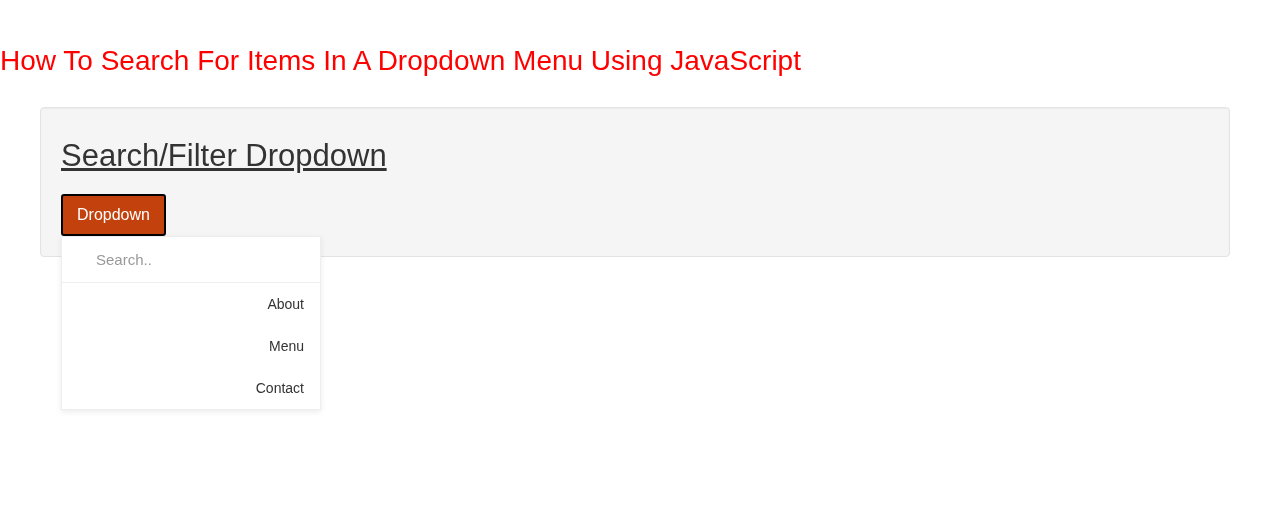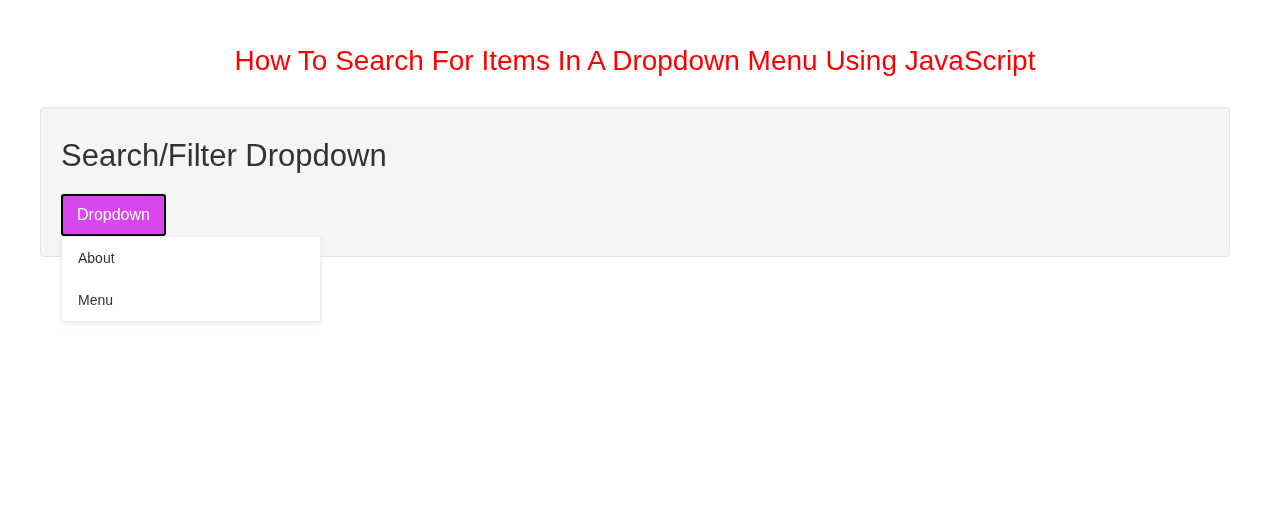--- a/index.html
+++ b/index.html
@@ -8,47 +8,48 @@
       padding: 0;
     }
     body {
       font-family: Arial, Helvetica, sans-serif;
       background: #ffffff;
       width: 1270px;
       height: 517px;
       overflow: hidden;
     }
     .page-title {
-      text-align: center;
+      text-align: left;
       color: #ff0000;
       font-size: 28px;
       font-weight: normal;
       margin-top: 45px;
       margin-bottom: 30px;
     }
     .panel {
       margin: 0 40px;
       background: #f5f5f5;
       border: 1px solid #e3e3e3;
       border-radius: 4px;
       padding: 30px 20px 20px 20px;
       box-shadow: inset 0 1px 1px rgba(0,0,0,.04);
     }
     .panel h2 {
       font-size: 31px;
       font-weight: 500;
       color: #333333;
       margin-bottom: 20px;
+      text-decoration: underline;
     }
     .dropdown-wrapper {
       position: relative;
       display: inline-block;
     }
     .dropdown-btn {
-      background: #d946ef;
+      background: #c2410c;
       color: #ffffff;
       border: 2px solid #000000;
       border-radius: 3px;
       padding: 10px 14px;
       font-size: 16px;
       cursor: pointer;
       font-family: inherit;
     }
     .dropdown-content {
       position: absolute;
@@ -72,32 +73,35 @@
     .dropdown-search::placeholder {
       color: #999999;
     }
     .dropdown-item {
       display: block;
       padding: 13px 16px;
       font-size: 14px;
       color: #333333;
       text-decoration: none;
       cursor: pointer;
+      text-align: right;
     }
   </style>
 </head>
 <body>
 
 <h1 class="page-title">How To Search For Items In A Dropdown Menu Using JavaScript</h1>
 
 <div class="panel">
   <h2>Search/Filter Dropdown</h2>
 
   <div class="dropdown-wrapper">
     <button class="dropdown-btn">Dropdown</button>
 
     <div class="dropdown-content">
+      <input type="text" class="dropdown-search" placeholder="Search.." style="">
 
       <a class="dropdown-item">About</a>
       <a class="dropdown-item">Menu</a>
+      <a class="dropdown-item">Contact</a>
     </div>
   </div>
 </div>
 
 </body></html>

